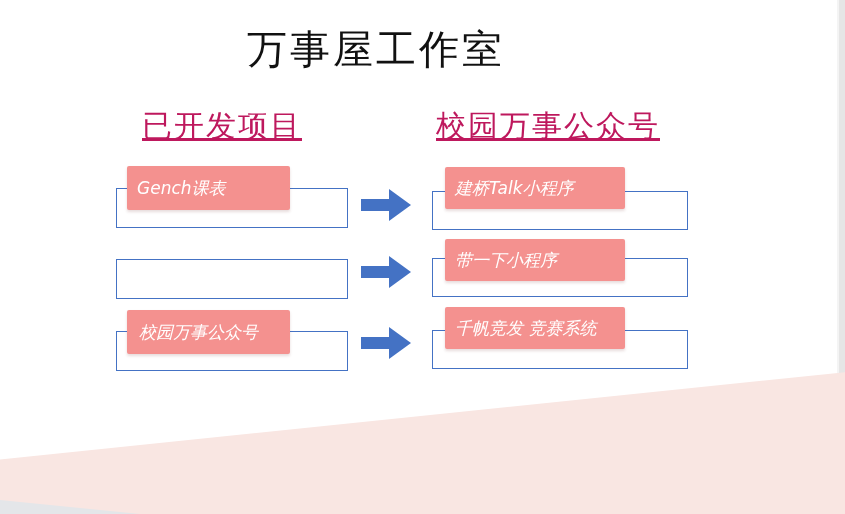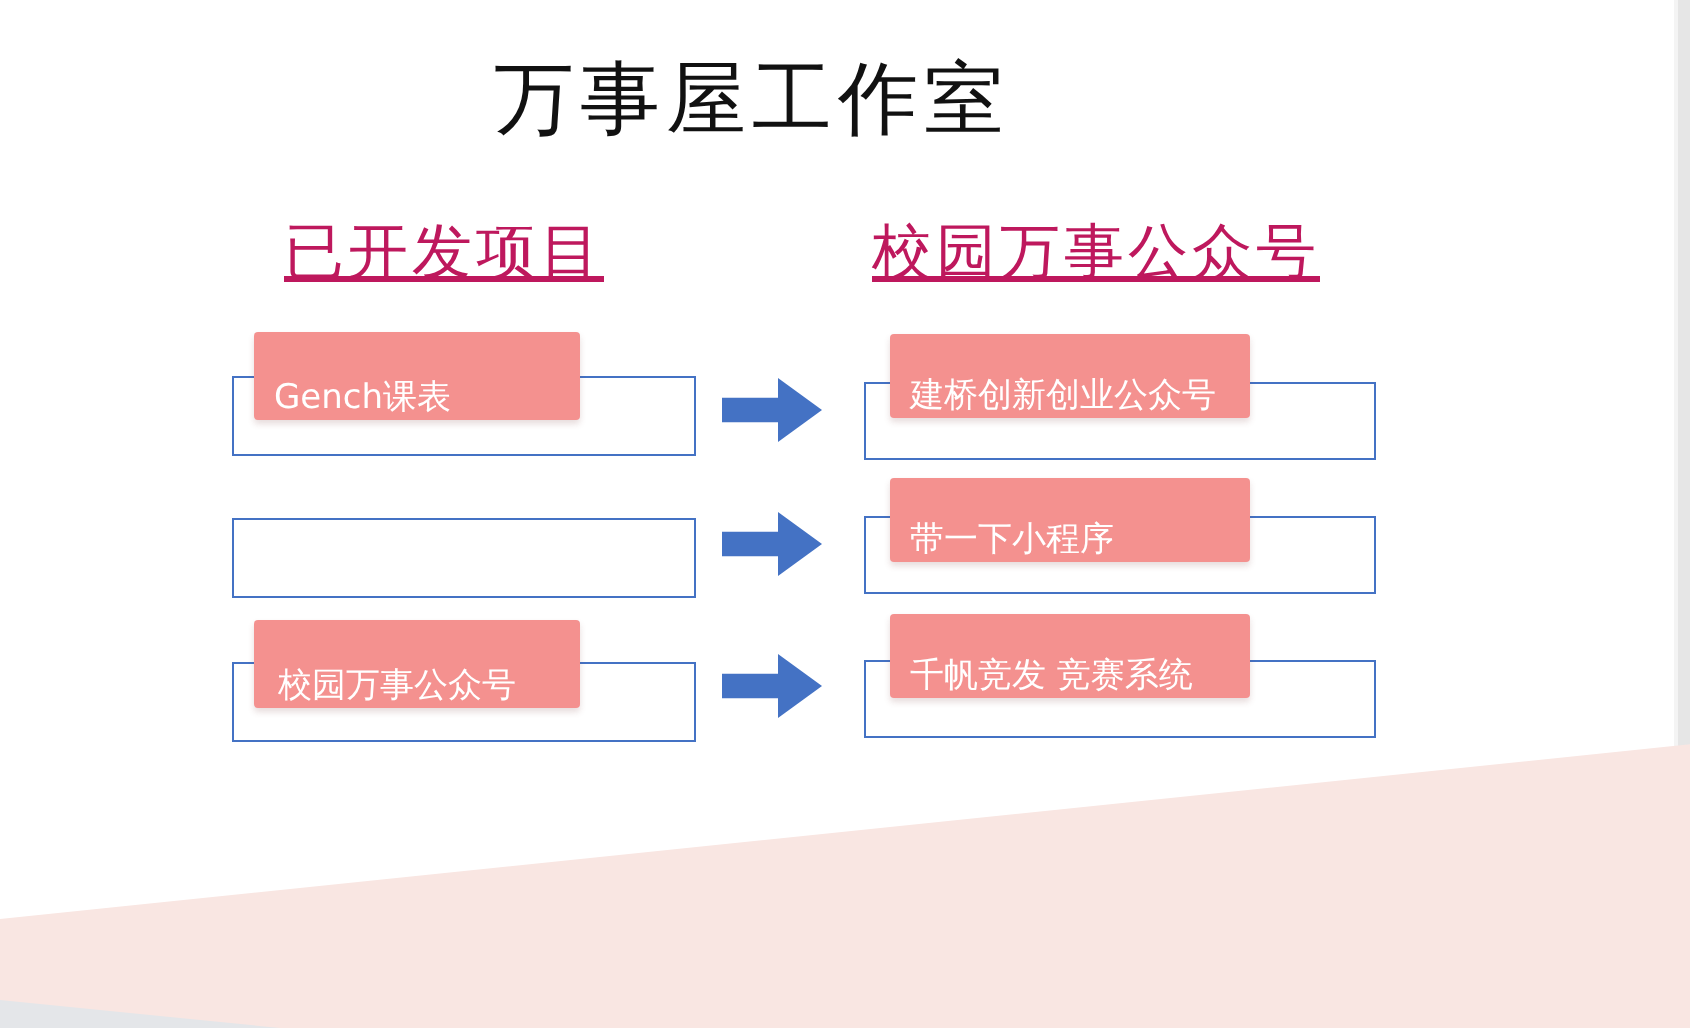--- a/index.html
+++ b/index.html
@@ -48,24 +48,25 @@
     position: absolute; z-index: 4;
     background: #ffffff;
     border: 1.5px solid #4472C4;
   }
   .pink-box {
     position: absolute; z-index: 5;
     background: #F4918F;
     border-radius: 2px;
     color: #ffffff;
     font-size: 17px;
-    display: flex; align-items: flex-end;
+    display: flex; align-items: center;
     padding-left: 10px;
     box-shadow: 0 2px 3px rgba(120, 60, 60, 0.18);
     white-space: nowrap;
+    font-style: italic;
   }
   .arrow {
     position: absolute; z-index: 5;
     width: 50px; height: 32px;
     background: #4472C4;
     clip-path: polygon(0 31%, 56% 31%, 56% 0, 100% 50%, 56% 100%, 56% 69%, 0 69%);
   }
 
   
   .l-rect { left: 116px; width: 232px; height: 40px; }
@@ -110,21 +111,21 @@
 
   <div class="arrow a1"></div>
   <div class="arrow a2"></div>
   <div class="arrow a3"></div>
 
   <div class="outline-box r-rect r1"></div>
   <div class="outline-box r-rect r2"></div>
   <div class="outline-box r-rect r3"></div>
 
   <div class="pink-box r-pink r1">
-    <span>建桥创新创业公众号</span>
+    <span>建桥Talk小程序</span>
   </div>
   <div class="pink-box r-pink r3">
     <span>千帆竞发 竞赛系统</span>
   </div>
   <div class="pink-box r-pink r2">
     <span>带一下小程序</span>
   </div>
 
 </div>
 

